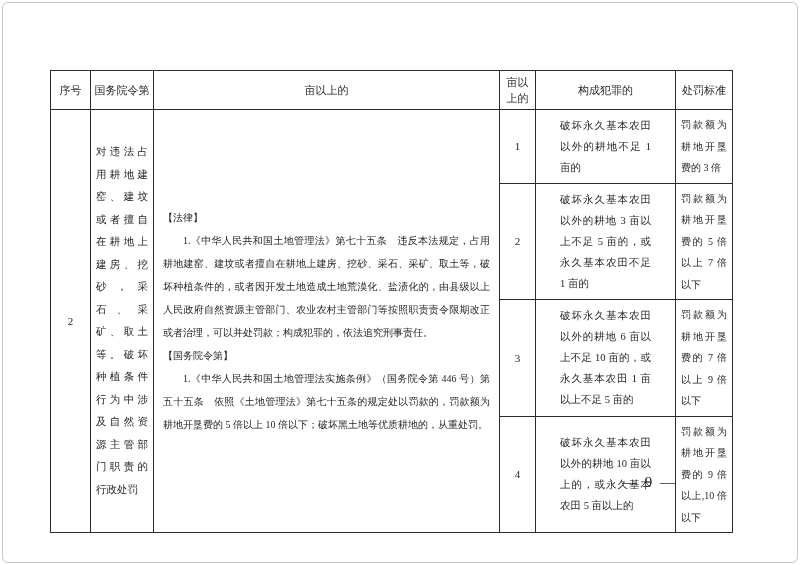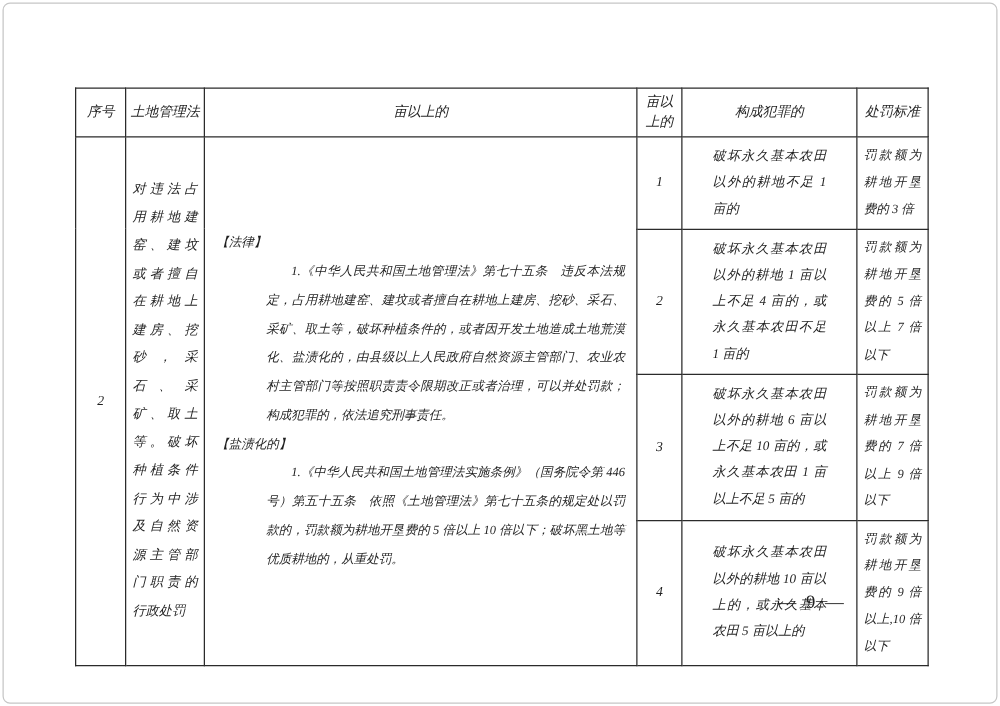--- a/index.html
+++ b/index.html
@@ -13,26 +13,25 @@
   }
   .page-frame {
     position: absolute;
     inset: 2px;
     border: 1px solid #c6c6c6;
     border-radius: 6px;
     pointer-events: none;
   }
   table.penalty-table {
     position: absolute;
-    left: 60px;
+    left: 50px;
     top: 70px;
     width: 682px;
     border-collapse: collapse;
     table-layout: fixed;
-    font-style: italic;
   }
   table.penalty-table td, table.penalty-table th {
     border: 1px solid #2b2b2b;
     vertical-align: middle;
     font-weight: normal;
     overflow: hidden;
   }
   tr.rh-head { height: 39px; }
   tr.rh1 { height: 61px; }
   tr.rh2 { height: 107px; }
@@ -53,21 +52,21 @@
     line-height: 22.5px;
     padding: 4px 5px;
     text-align: justify;
   }
   td.c-basis {
     font-size: 10px;
     line-height: 23px;
     padding: 6px 9px;
     text-align: justify;
   }
-  td.c-basis p.indent { text-indent: 2em; margin-left: 40px; }
+  td.c-basis p.indent { text-indent: 2em; }
   td.c-level {
     font-size: 11px;
     text-align: center;
   }
   td.c-circ {
     font-size: 10.5px;
     line-height: 21px;
     padding: 4px 24px;
     text-align: justify;
   }
@@ -96,44 +95,44 @@
     <col style="width:40px">
     <col style="width:63px">
     <col style="width:346px">
     <col style="width:36px">
     <col style="width:140px">
     <col style="width:57px">
   </colgroup>
   <thead>
     <tr class="rh-head">
       <th class="hdr">序号</th>
-      <th class="hdr">土地管理法</th>
+      <th class="hdr">国务院令第</th>
       <th class="hdr">亩以上的</th>
       <th class="hdr">亩以上的</th>
       <th class="hdr">构成犯罪的</th>
       <th class="hdr">处罚标准</th>
     </tr>
   </thead>
   <tbody>
     <tr class="rh1">
       <td class="c-serial" rowspan="4">2</td>
       <td class="c-name" rowspan="4">对违法占用耕地建窑、建坟或者擅自在耕地上建房、挖砂，采石、采矿、取土等。破坏种植条件行为中涉及自然资源主管部门职责的行政处罚</td>
       <td class="c-basis" rowspan="4">
         <p>【法律】</p>
         <p class="indent">1.《中华人民共和国土地管理法》第七十五条　违反本法规定，占用耕地建窑、建坟或者擅自在耕地上建房、挖砂、采石、采矿、取土等，破坏种植条件的，或者因开发土地造成土地荒漠化、盐渍化的，由县级以上人民政府自然资源主管部门、农业农村主管部门等按照职责责令限期改正或者治理，可以并处罚款；构成犯罪的，依法追究刑事责任。</p>
-        <p>【盐渍化的】</p>
+        <p>【国务院令第】</p>
         <p class="indent">1.《中华人民共和国土地管理法实施条例》（国务院令第 446 号）第五十五条　依照《土地管理法》第七十五条的规定处以罚款的，罚款额为耕地开垦费的 5 倍以上 10 倍以下；破坏黑土地等优质耕地的，从重处罚。</p>
       </td>
       <td class="c-level">1</td>
       <td class="c-circ">破坏永久基本农田以外的耕地不足 1 亩的</td>
       <td class="c-std">罚款额为耕地开垦费的 3 倍</td>
     </tr>
     <tr class="rh2">
       <td class="c-level">2</td>
-      <td class="c-circ">破坏永久基本农田以外的耕地 1 亩以上不足 4 亩的，或永久基本农田不足 1 亩的</td>
+      <td class="c-circ">破坏永久基本农田以外的耕地 3 亩以上不足 5 亩的，或永久基本农田不足 1 亩的</td>
       <td class="c-std">罚款额为耕地开垦费的 5 倍以上 7 倍以下</td>
     </tr>
     <tr class="rh3">
       <td class="c-level">3</td>
       <td class="c-circ">破坏永久基本农田以外的耕地 6 亩以上不足 10 亩的，或永久基本农田 1 亩以上不足 5 亩的</td>
       <td class="c-std">罚款额为耕地开垦费的 7 倍以上 9 倍以下</td>
     </tr>
     <tr class="rh4">
       <td class="c-level">4</td>
       <td class="c-circ">破坏永久基本农田以外的耕地 10 亩以上的，或永久基本农田 5 亩以上的</td>

